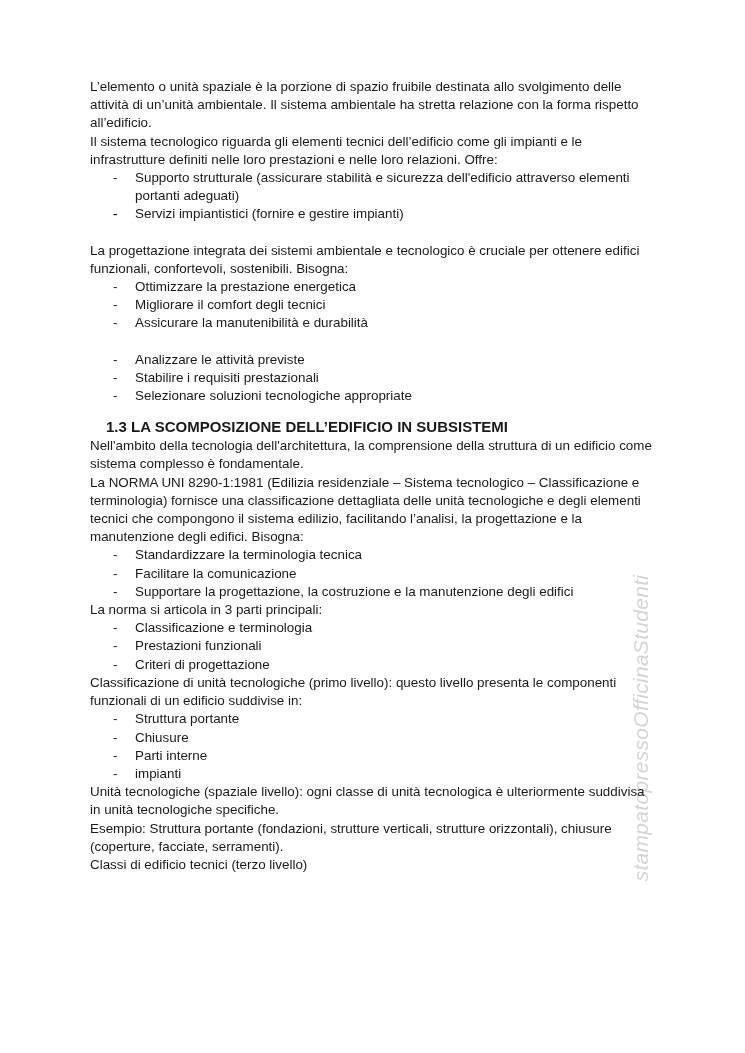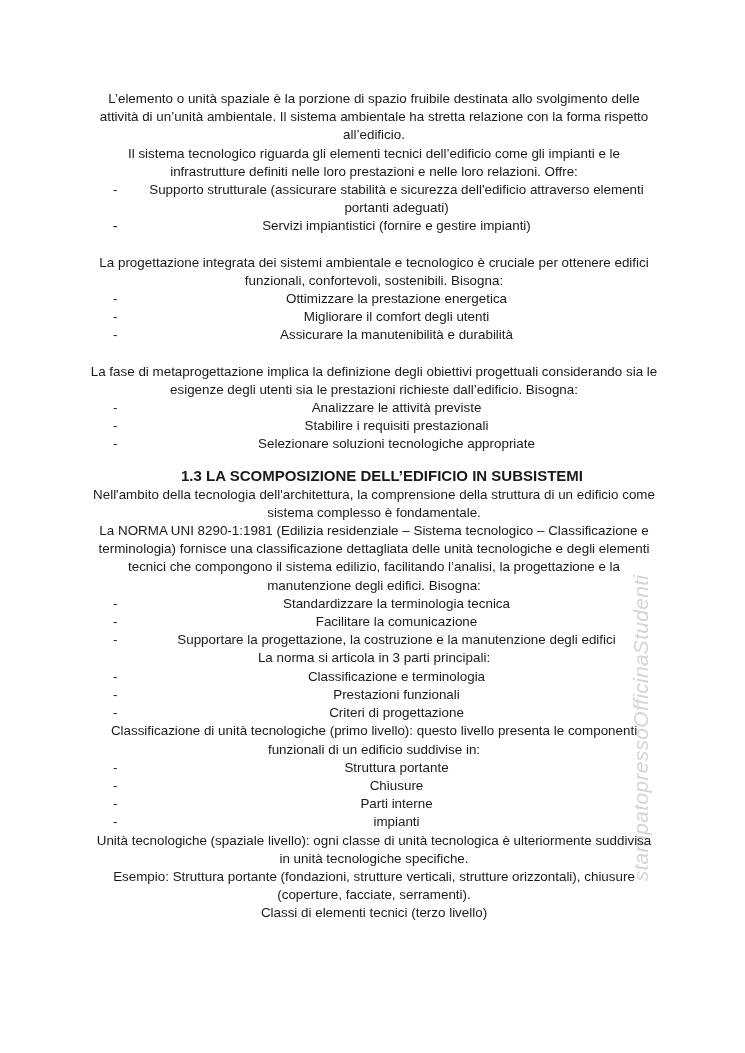--- a/index.html
+++ b/index.html
@@ -1,19 +1,19 @@
 <!DOCTYPE html>
 <html><head>
 <meta charset="utf-8">
 <style>
   html, body { margin: 0; padding: 0; background: #ffffff; }
   body { width: 745px; height: 1053px; position: relative; overflow: hidden;
          font-family: "Liberation Sans", sans-serif; color: #1a1a1a; }
-  .page { position: absolute; left: 90px; top: 90px; width: 568px;
-          font-size: 13.4px; line-height: 18.2px; text-align: center; }
+  .page { position: absolute; left: 90px; top: 78px; width: 568px;
+          font-size: 13.4px; line-height: 18.2px; }
   p { margin: 0; }
   .gap { height: 18px; }
   ul { list-style: none; margin: 0; padding: 0; }
   li { position: relative; padding-left: 45px; }
   li .dash { position: absolute; left: 23px; top: 0; }
   b { font-weight: normal; }
   h2 { margin: 12px 0 0 16px; font-size: 15px; line-height: 20px; font-weight: bold; }
   .watermark { position: absolute; left: 641px; top: 728px;
                transform: translate(-50%, -50%) rotate(-90deg);
                font-size: 21px; font-style: italic; color: #d4d4d4;
@@ -31,27 +31,26 @@
     <li><span class="dash">-</span><span>Supporto strutturale (assicurare stabilità e sicurezza dell'edificio attraverso elementi portanti adeguati)</span></li>
     <li><span class="dash">-</span></li>
     <li><span class="dash">-</span><span>Servizi impiantistici (fornire e gestire impianti)</span></li>
   </ul>
 
   <div class="gap"></div>
 
   <p><span>La </span><b>progettazione integrata</b><span> dei sistemi ambientale e tecnologico è cruciale per ottenere edifici funzionali, confortevoli, sostenibili. Bisogna:</span></p>
   <ul>
     <li><span class="dash">-</span><span>Ottimizzare la prestazione energetica</span></li>
-    <li><span class="dash">-</span><span>Migliorare il comfort degli utenti</span></li>
+    <li><span class="dash">-</span><span>Migliorare il comfort degli tecnici</span></li>
     <li><span class="dash">-</span><span>Assicurare la manutenibilità e durabilità</span></li>
   </ul>
 
   <div class="gap"></div>
 
-  <p><b>La fase di metaprogettazione</b><span> implica la definizione degli obiettivi progettuali considerando sia le esigenze degli utenti sia le prestazioni richieste dall’edificio. Bisogna:</span></p>
   <ul>
     <li><span class="dash">-</span><span>Analizzare le attività previste</span></li>
     <li><span class="dash">-</span><span>Stabilire i requisiti prestazionali</span></li>
     <li><span class="dash">-</span><span>Selezionare soluzioni tecnologiche appropriate</span></li>
   </ul>
 
   <h2>1.3 LA SCOMPOSIZIONE DELL’EDIFICIO IN SUBSISTEMI</h2>
   <p><span>Nell'ambito della </span><b>tecnologia dell'architettura</b><span>, la comprensione della struttura di un edificio come sistema complesso è fondamentale.</span></p>
   <p><span>La </span><b>NORMA UNI 8290-1:1981</b><span> (Edilizia residenziale – Sistema tecnologico – Classificazione e terminologia) fornisce una classificazione dettagliata delle </span><b>unità tecnologiche e degli elementi tecnici</b><span> che compongono il sistema edilizio, facilitando l’analisi, la progettazione e la manutenzione degli edifici. Bisogna:</span></p>
   <ul>
@@ -67,14 +66,14 @@
   </ul>
   <p><b>Classificazione di unità tecnologiche (primo livello):</b><span> questo livello presenta le componenti funzionali di un edificio suddivise in:</span></p>
   <ul>
     <li><span class="dash">-</span><span>Struttura portante</span></li>
     <li><span class="dash">-</span><span>Chiusure</span></li>
     <li><span class="dash">-</span><span>Parti interne</span></li>
     <li><span class="dash">-</span><span>impianti</span></li>
   </ul>
   <p><b>Unità tecnologiche (spaziale livello):</b><span> ogni classe di unità tecnologica è ulteriormente suddivisa in unità tecnologiche specifiche.</span></p>
   <p>Esempio: Struttura portante (fondazioni, strutture verticali, strutture orizzontali), chiusure (coperture, facciate, serramenti).</p>
-  <p><b>Classi di elementi tecnici (terzo livello)</b></p>
+  <p><b>Classi di edificio tecnici (terzo livello)</b></p>
 </div>
 
 </body></html>

